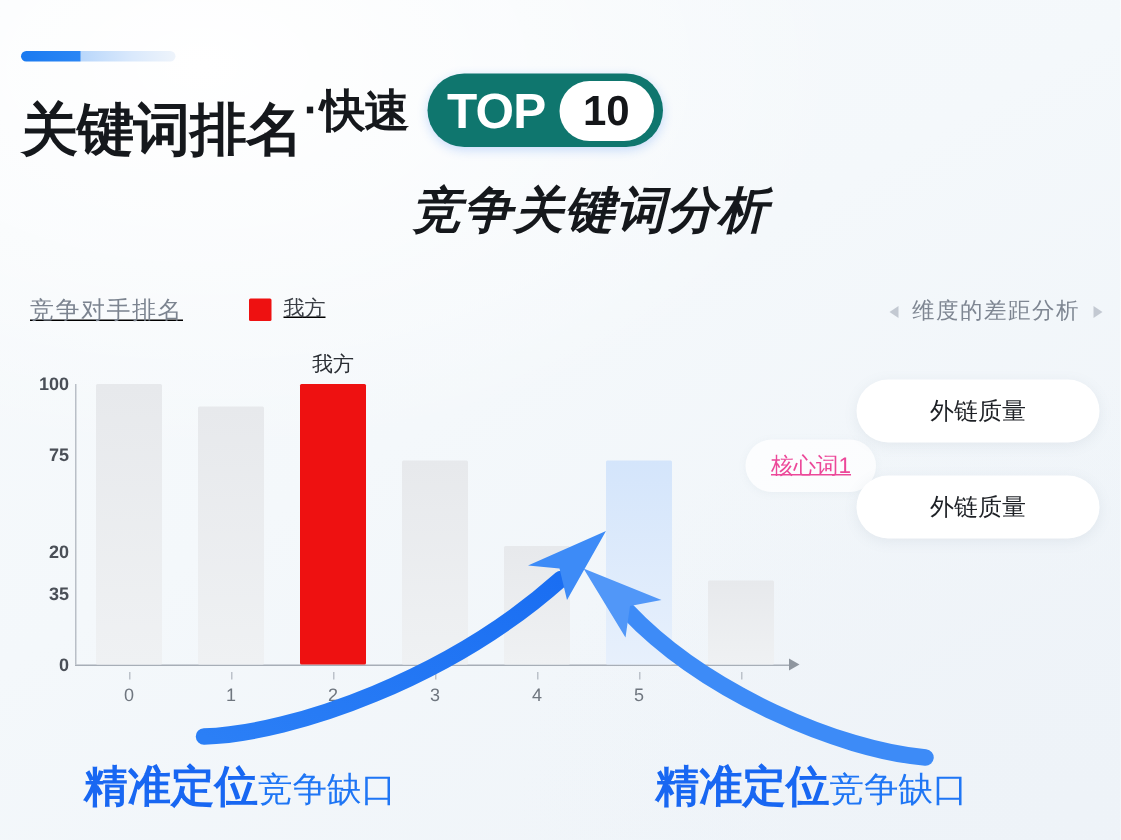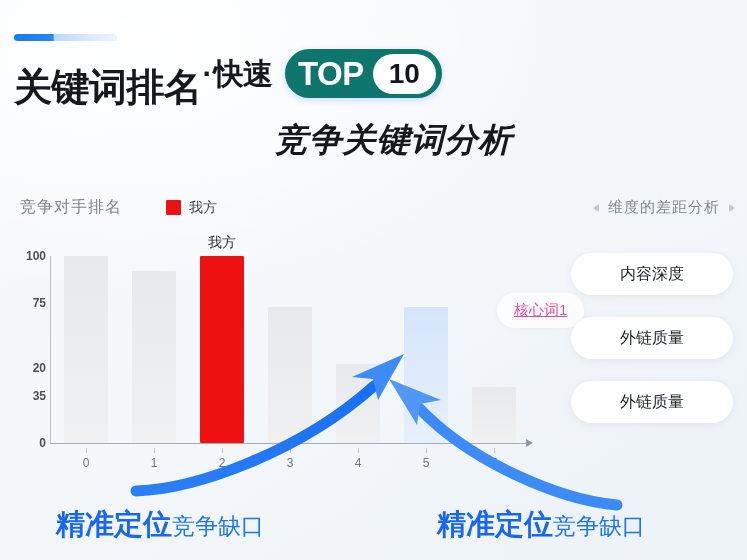--- a/index.html
+++ b/index.html
@@ -56,21 +56,21 @@
     text-align:center;
     font-size:33px; font-weight:bold; color:#15181c;
     letter-spacing:1px;
     padding-left:40px;
     font-style:italic;
   }
 
   
   #legend-row {
     position:absolute; left:20px; top:197px;
-    display:flex; align-items:center; gap:44px;
+    display:flex; align-items:flex-start; gap:44px;text-decoration:underline;
   }
   #legend-title { font-size:16px; color:#7c8490; letter-spacing:1px; }
   #legend-item { display:flex; align-items:center; gap:8px; }
   #legend-swatch { width:15px; height:15px; background:#ee1111; border-radius:1px; }
   #legend-label { font-size:14px; color:#3b3f46; }
 
   #dim-header {
     position:absolute; right:12px; top:198px;
     display:flex; align-items:center; gap:9px;
   }
@@ -221,21 +221,20 @@
       <div class="bar bar-ghost" style="left: 420px; height: 56.1px;"></div>
       <div class="x-tick" style="left: 442px;">5</div>
       <div class="x-grad" style="left: 442px;"></div>
       <div id="mine-tag" style="left: 170px; top: -22px;">我方</div>
     </div>
 </div>
 
 <div id="ghost-chip">核心词1</div>
 
 <div id="pill-stack">
-    <div class="pill">内容深度</div>
     <div class="pill">外链质量</div>
     <div class="pill">外链质量</div>
   </div>
 
 <svg id="arrows" viewBox="0 0 747 560">
   <defs>
     <linearGradient id="agrad" x1="0" y1="1" x2="1" y2="0">
       <stop offset="0%" stop-color="#2b7ff6"></stop>
       <stop offset="100%" stop-color="#1a6ef2"></stop>
     </linearGradient>

